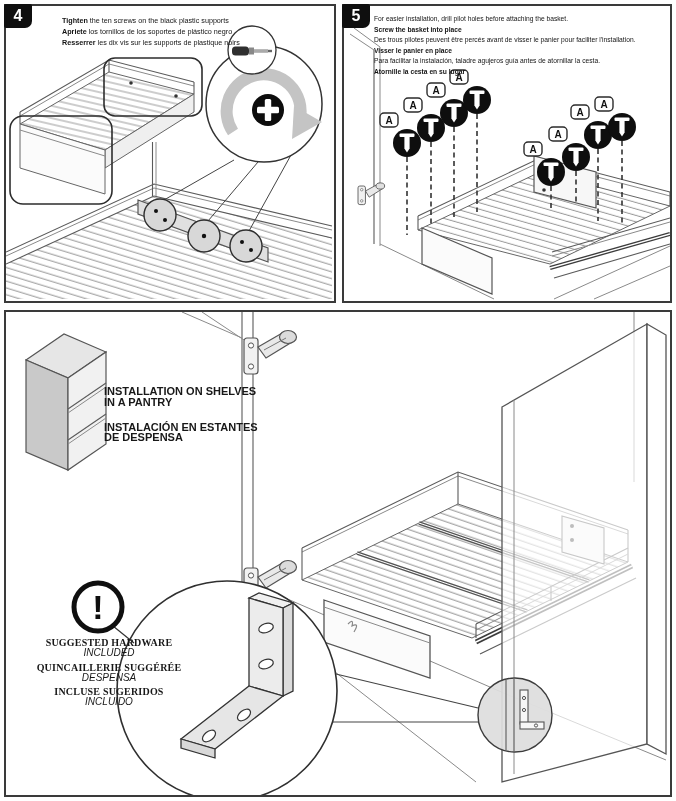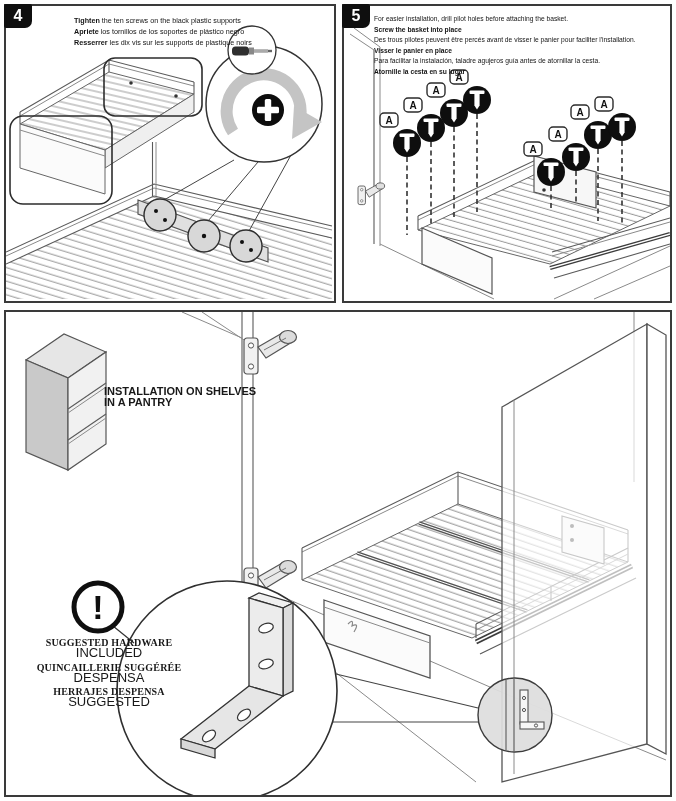--- a/index.html
+++ b/index.html
@@ -6,29 +6,29 @@
   .root{position:relative;width:676px;height:801px;background:#fff;overflow:hidden;
         font-family:"Liberation Sans",sans-serif;color:#141414;}
   .panel{position:absolute;background:#fff;border:2px solid #3a3a3a;box-sizing:border-box;}
   #panel-4{left:4px;top:4px;width:332px;height:299px;}
   #panel-5{left:342px;top:4px;width:330px;height:299px;}
   #panel-pantry{left:4px;top:310px;width:668px;height:487px;}
   .badge{position:absolute;top:-2px;left:-2px;width:28px;height:24px;background:#0f0f0f;color:#fff;
          font-weight:bold;font-size:16px;line-height:24px;text-align:center;
          border-radius:2px 2px 7px 2px;z-index:5;}
   .svgfill{position:absolute;left:0;top:0;}
-  .instr4{position:absolute;left:68px;top:9px;right:6px;font-size:7.2px;line-height:11px;z-index:4;}
+  .instr4{position:absolute;left:56px;top:9px;right:6px;font-size:7.2px;line-height:11px;z-index:4;}
   .instr5{position:absolute;left:30px;top:8px;right:4px;font-size:6.7px;line-height:10.6px;z-index:4;}
   .b{font-weight:bold;}
   .titles{position:absolute;left:98px;top:64px;width:195px;z-index:4;
           font-weight:bold;font-size:11px;line-height:10.3px;white-space:pre-line;color:#181818;}
   .titles .t{margin-bottom:5px;}
   .hwtext{position:absolute;left:10px;top:326px;width:186px;text-align:center;z-index:4;color:#181818;}
   .hw-b{font-weight:bold;font-size:10px;line-height:10px;letter-spacing:.2px;font-family:Liberation Serif, serif;}
-  .hw-r{font-size:13px;line-height:10px;margin-bottom:4.5px;}
+  .hw-r{font-size:10px;line-height:10px;margin-bottom:4.5px;font-style:italic;}
   .ln{stroke:#5a5a5a;stroke-width:1.1;fill:none;}
   .ln2{stroke:#8a8a8a;stroke-width:1;fill:none;}
   .callout{stroke:#2d2d2d;stroke-width:1.6;fill:none;}
   .dash{stroke:#333;stroke-width:1.6;stroke-dasharray:5 3.5;}
   .atxt{font-family:"Liberation Sans",sans-serif;font-weight:bold;font-size:10px;
         text-anchor:middle;fill:#111;}
   .warntxt{font-family:"Liberation Sans",sans-serif;font-weight:bold;font-size:34px;
         text-anchor:middle;fill:#0f0f0f;}
 </style>
 </head>
@@ -332,24 +332,26 @@
       <g>
         <line x1="107" y1="314" x2="128" y2="331" stroke="#333" stroke-width="1.2"></line>
         <circle cx="92" cy="295" r="24" fill="#fff" stroke="#0f0f0f" stroke-width="5"></circle>
         <text class="warntxt" x="92" y="307">!</text>
       </g>
     </svg>
 
     <div class="titles">
       <div class="t">INSTALLATION ON SHELVES
 IN A PANTRY</div>
+      <div class="t">INSTALACIÓN EN ESTANTES
+DE DESPENSA</div>
     </div>
 
     <div class="hwtext">
       <div class="hw-b">SUGGESTED HARDWARE</div>
       <div class="hw-r">INCLUDED</div>
       <div class="hw-b">QUINCAILLERIE SUGGÉRÉE</div>
       <div class="hw-r">DESPENSA</div>
-      <div class="hw-b">HERRAJES DESPENSA</div>
-      <div class="hw-r">SUGGESTED</div>
+      <div class="hw-b">INCLUSE SUGERIDOS</div>
+      <div class="hw-r">INCLUIDO</div>
     </div>
   </div>
 </div>
 
 </body></html>

